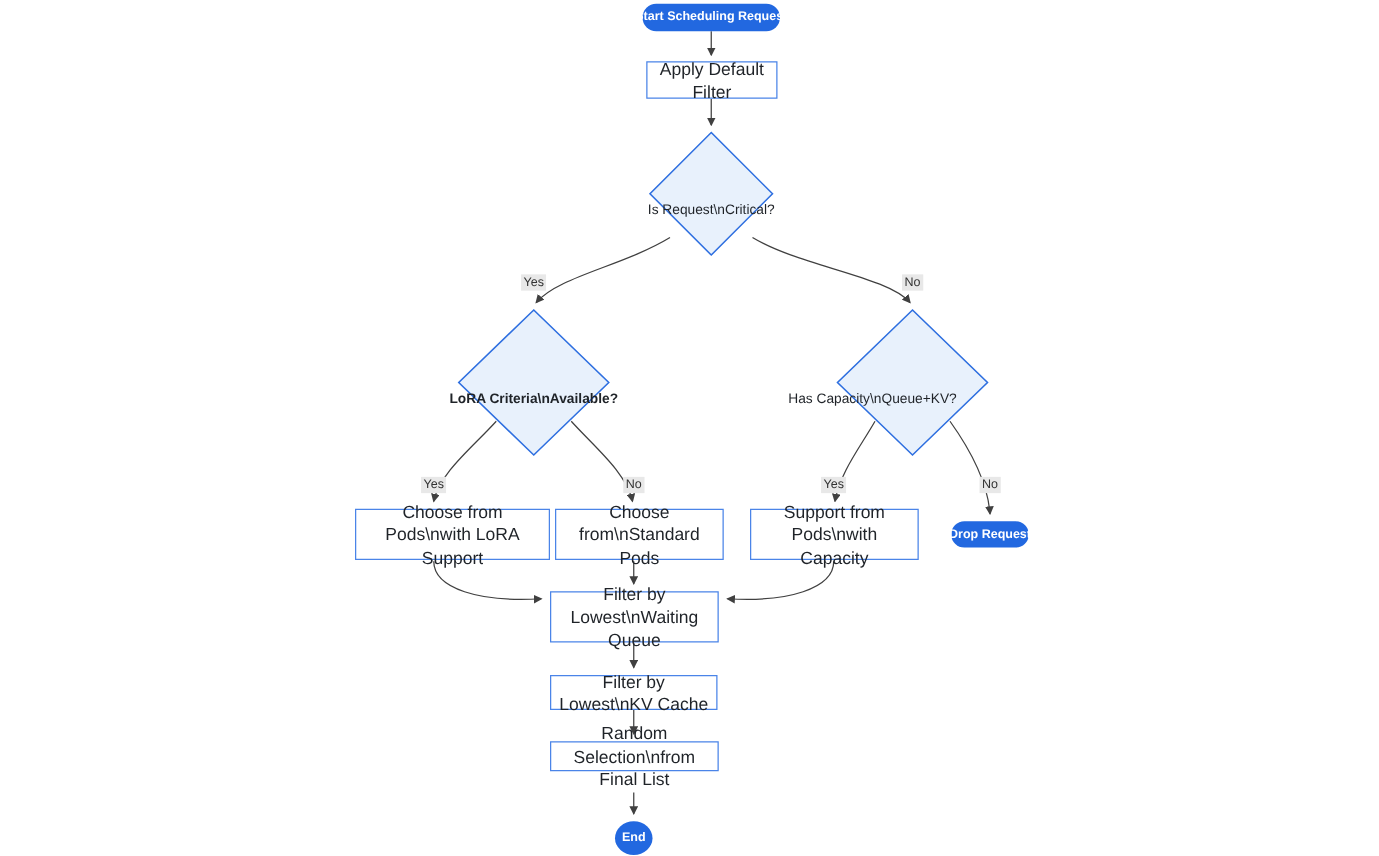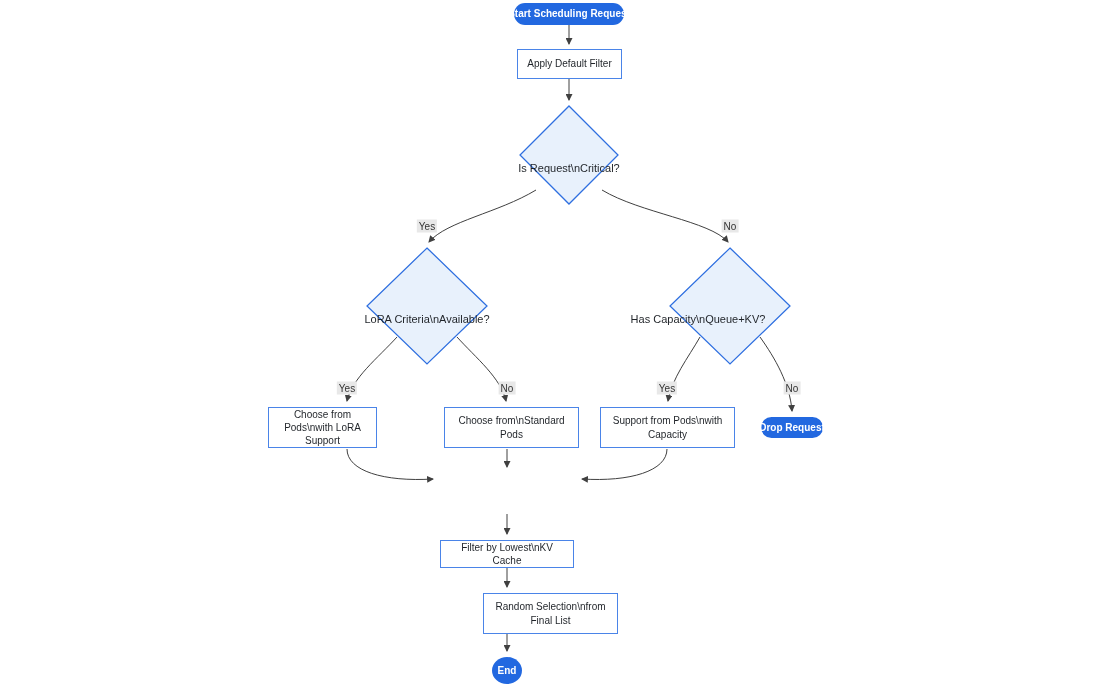--- a/index.html
+++ b/index.html
@@ -3,21 +3,21 @@
 <meta charset="utf-8">
 <style>
   html,body{margin:0;padding:0;background:#ffffff;}
   .canvas{
     position:relative;width:1103px;height:685px;background:#ffffff;overflow:hidden;
     font-family:"Liberation Sans","DejaVu Sans",sans-serif;color:#1f2328;
   }
   .edges{position:absolute;left:0;top:0;width:1103px;height:685px;}
   .node{
     position:absolute;display:flex;align-items:center;justify-content:center;
-    text-align:center;font-size:10px;line-height:1.32;box-sizing:border-box;
+    text-align:center;font-size:14px;line-height:1.32;box-sizing:border-box;
   }
   .rect-node{background:#ffffff;border:1.25px solid #4a84e8;padding:2px 6px;}
   .terminal{
     background:#2268e0;color:#ffffff;font-weight:700;font-size:10px;
     border-radius:12px;white-space:nowrap;
   }
   .diamond-label{
     position:absolute;text-align:center;font-size:11px;pointer-events:none;
     transform:translate(-50%,-50%);white-space:nowrap;margin-top:12px;
   }
@@ -62,30 +62,31 @@
       <polygon points="427,248 487,306 427,364 367,306"></polygon>
       <polygon points="730,248 790,306 730,364 670,306"></polygon>
     </g>
   </svg>
 
   <div class="node terminal" style="left:514px;top:3px;width:110px;height:22px;">Start Scheduling Request</div>
 
   <div class="node rect-node" style="left:517px;top:49px;width:105px;height:30px;">Apply Default Filter</div>
 
   <div class="diamond-label" style="left:569px;top:156px;">Is Request\nCritical?</div>
-  <div class="diamond-label" style="left:427px;top:307px;">LoRA Criteria\nAvailable?</div>
+  <div class="diamond-label" style="left:427px;top:307px;font-weight:bold;">LoRA Criteria\nAvailable?</div>
   <div class="diamond-label" style="left:698px;top:307px;">Has Capacity\nQueue+KV?</div>
 
-  <div class="node rect-node" style="left:268px;top:407px;width:109px;height:41px;">Choose from Pods\nwith LoRA Support</div>
+  <div class="node rect-node" style="left:284px;top:407px;width:156px;height:41px;">Choose from Pods\nwith LoRA Support</div>
   <div class="node rect-node" style="left:444px;top:407px;width:135px;height:41px;">Choose from\nStandard Pods</div>
   <div class="node rect-node" style="left:600px;top:407px;width:135px;height:41px;">Support from Pods\nwith Capacity</div>
   <div class="node terminal" style="left:761px;top:417px;width:62px;height:21px;">Drop Request</div>
 
+  <div class="node rect-node" style="left:440px;top:473px;width:135px;height:41px;">Filter by Lowest\nWaiting Queue</div>
   <div class="node rect-node" style="left:440px;top:540px;width:134px;height:28px;">Filter by Lowest\nKV Cache</div>
-  <div class="node rect-node" style="left:440px;top:593px;width:135px;height:41px;margin-left:43px;">Random Selection\nfrom Final List</div>
+  <div class="node rect-node" style="left:440px;top:593px;width:135px;height:24px;">Random Selection\nfrom Final List</div>
   <div class="node end-node" style="left:492px;top:657px;width:30px;height:27px;">End</div>
 
   <div class="edge-label" style="left:427px;top:226px;">Yes</div>
   <div class="edge-label" style="left:730px;top:226px;">No</div>
   <div class="edge-label" style="left:347px;top:388px;">Yes</div>
   <div class="edge-label" style="left:507px;top:388px;">No</div>
   <div class="edge-label" style="left:667px;top:388px;">Yes</div>
   <div class="edge-label" style="left:792px;top:388px;">No</div>
 
 </div>

